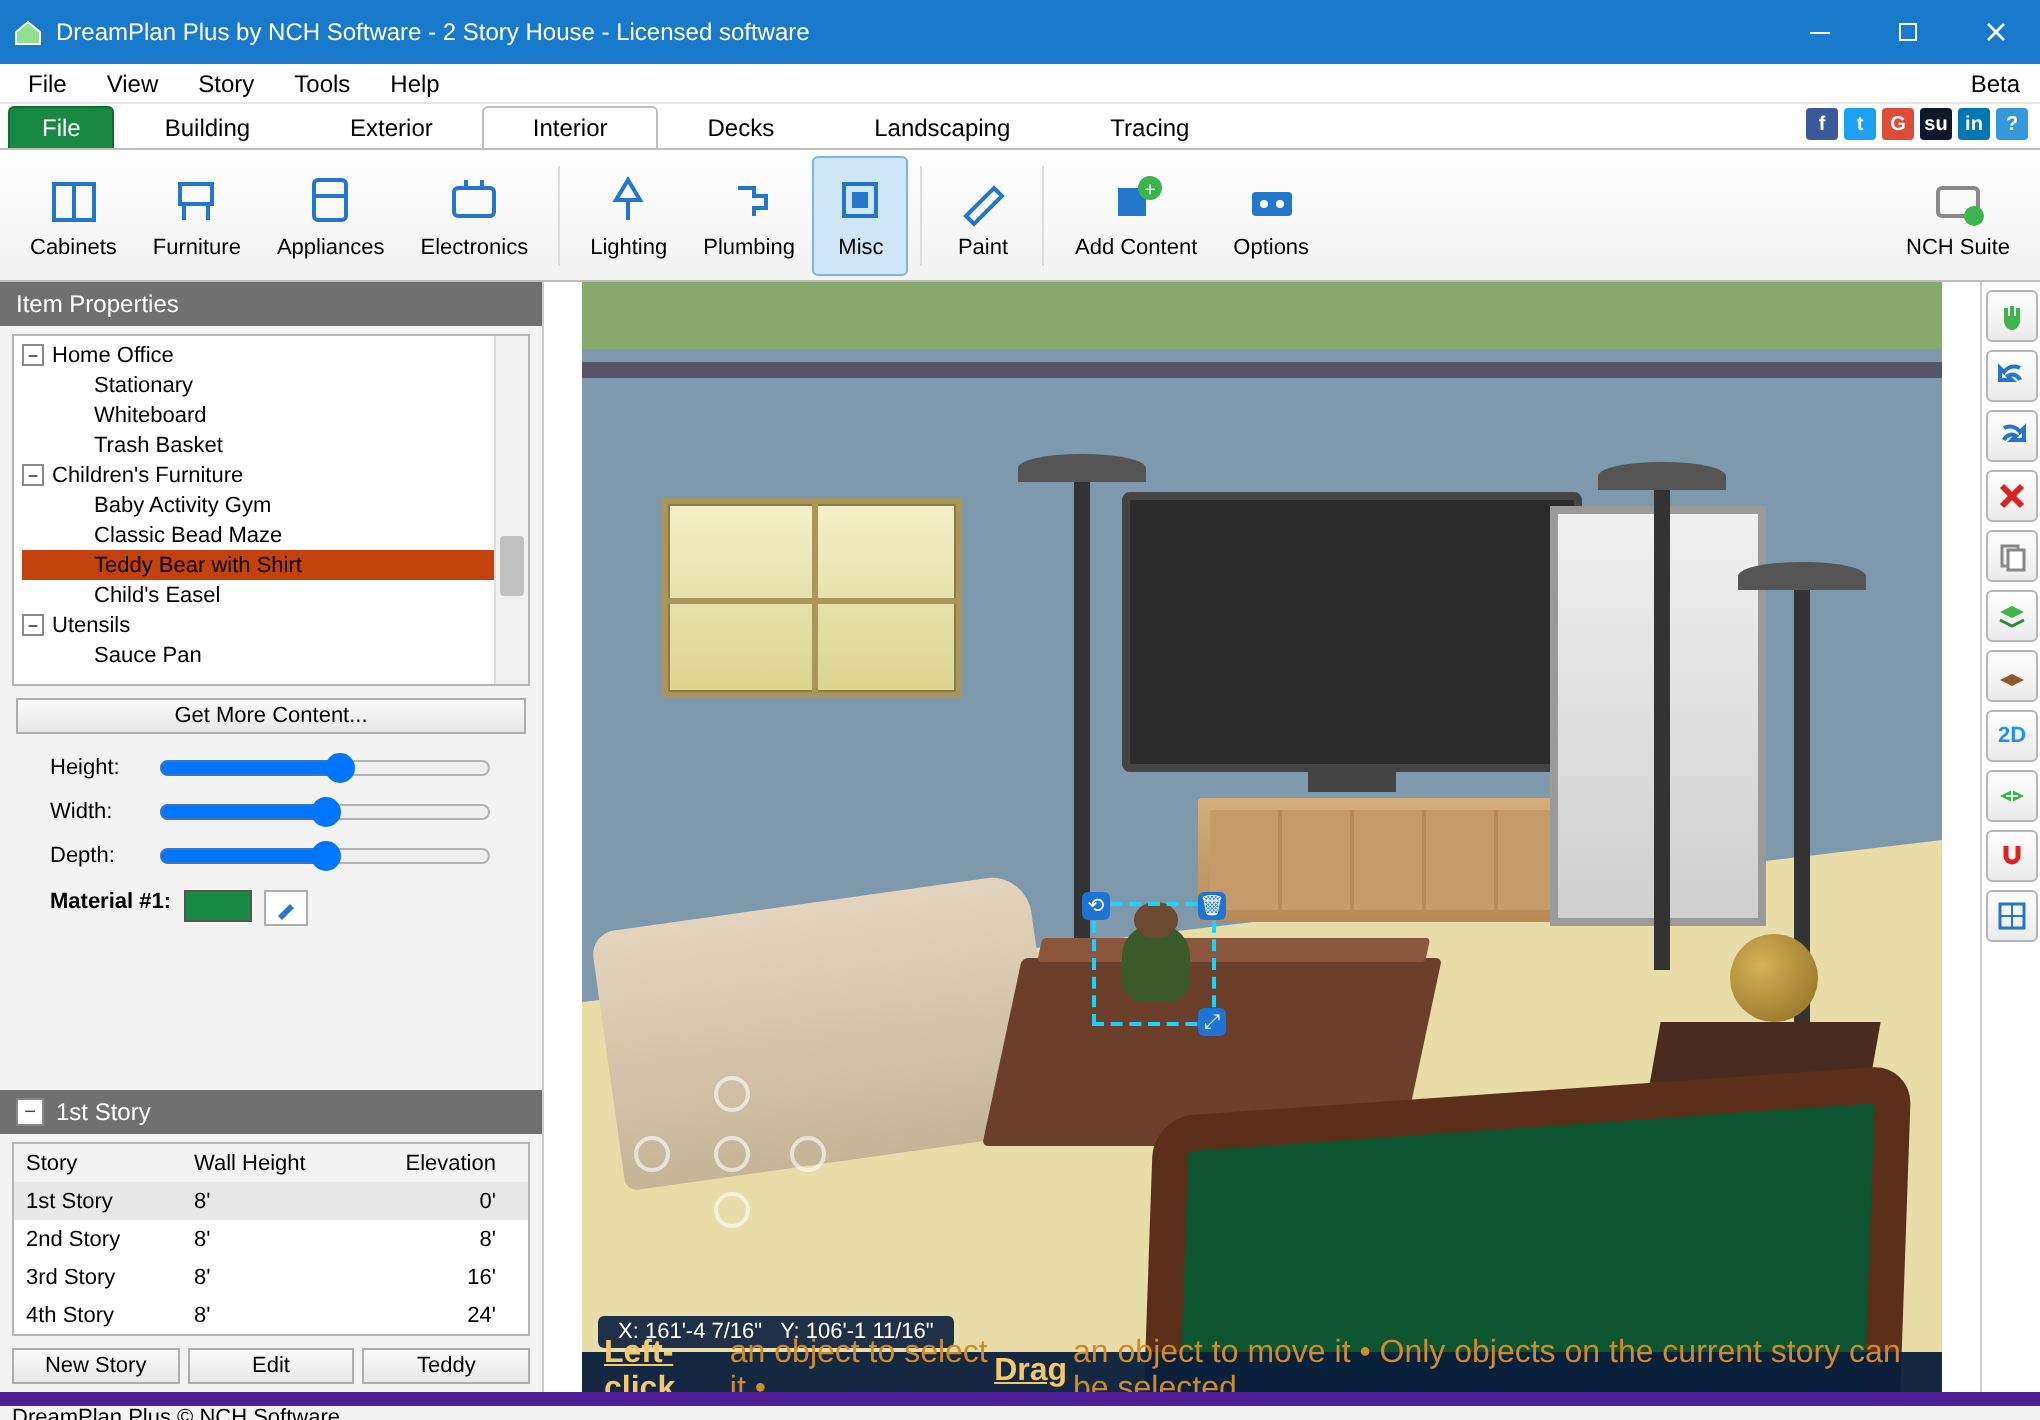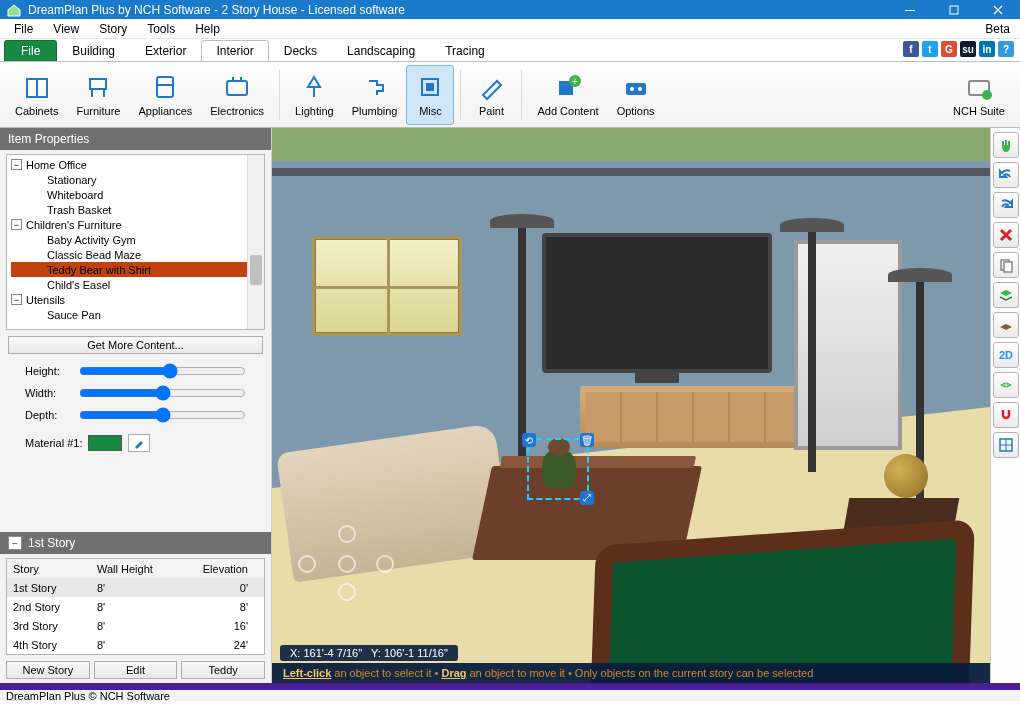--- a/index.html
+++ b/index.html
@@ -1,67 +1,67 @@
 <!DOCTYPE html>
 <html><head>
 <meta charset="utf-8">
 <style>
 * { box-sizing: border-box; margin: 0; padding: 0; font-family: "Segoe UI", Tahoma, sans-serif; }
 body { background: #fff; overflow: hidden; width: 1020px; height: 710px; }
 
 
-.titlebar { height: 19px; background: #1979ca; color: #fff; display: flex; align-items: center; font-size: 12px; }
+.titlebar { height: 32px; background: #1979ca; color: #fff; display: flex; align-items: center; font-size: 12px; }
 .titlebar .app-icon { width: 16px; height: 16px; margin: 0 6px; }
 .titlebar .title { flex: 1; }
 .winbtns { display: flex; height: 100%; }
 .winbtn { width: 44px; display: flex; align-items: center; justify-content: center; cursor: pointer; }
 
 
 .menubar { height: 20px; background: #fff; display: flex; align-items: center; font-size: 12px; border-bottom: 1px solid #e5e5e5; padding: 0 4px; }
 .menubar span { padding: 1px 10px; cursor: pointer; }
 .menubar .beta { margin-left: auto; padding-right: 6px; }
 
 
 .ribbon-tabs { height: 22px; display: flex; align-items: flex-end; font-size: 12px; padding: 0 4px; position: relative; }
-.rtab { padding: 3px 14px; cursor: pointer; border: 1px solid transparent; border-bottom: none; border-radius: 3px 3px 0 0; }
+.rtab { padding: 3px 24px; cursor: pointer; border: 1px solid transparent; border-bottom: none; border-radius: 3px 3px 0 0; }
 .rtab.file { background: #178942; color: #fff; border-color: #0f6b32; padding: 3px 16px; }
 .rtab.active { background: #fff; border-color: #bdbdbd; }
 .social { position: absolute; right: 6px; top: 2px; display: flex; gap: 3px; }
 .social .sicon { width: 16px; height: 16px; border-radius: 2px; display: flex; align-items: center; justify-content: center; color: #fff; font-size: 10px; font-weight: bold; cursor: pointer; }
 
 
 .toolbar { height: 67px; background: linear-gradient(#fdfdfd,#f3f3f3); border-top: 1px solid #bdbdbd; border-bottom: 1px solid #bdbdbd; display: flex; align-items: center; padding: 0 6px; }
 .tbtn { display: flex; flex-direction: column; align-items: center; justify-content: center; padding: 2px 8px; cursor: pointer; font-size: 11px; height: 60px; border: 1px solid transparent; border-radius: 3px; }
 .tbtn.active { background: #cfe6f9; border-color: #7ab8e8; }
 .tbtn .ticon { width: 30px; height: 30px; display: flex; align-items: center; justify-content: center; margin-bottom: 3px; }
 .tsep { width: 1px; height: 50px; background: #dcdcdc; margin: 0 6px; }
 .toolbar .spacer { flex: 1; }
 
 
-.body { display: flex; height: calc(710px - 28px - 20px - 22px - 67px - 18px); }
+.body { display: flex; height: calc(710px - 28px - 20px - 22px - 67px - 18px); gap: 19px; }
 
 
 .left { width: 272px; background: #f3f3f3; border-right: 1px solid #ccc; display: flex; flex-direction: column; font-size: 11px; }
 .panel-header { background: #707070; color: #fff; padding: 4px 8px; font-size: 12px; display: flex; align-items: center; }
 .panel-header .toggle { width: 14px; height: 14px; background: #fff; color: #444; margin-right: 6px; display: flex; align-items: center; justify-content: center; font-size: 10px; cursor: pointer; border: 1px solid #888; }
 .tree { background: #fff; border: 1px solid #b5b5b5; margin: 4px 6px 0; height: 176px; overflow: hidden; position: relative; }
 .tree-inner { padding: 2px 0 0 4px; }
 .tree-node { display: flex; align-items: center; height: 15px; cursor: pointer; }
 .tree-node .pm { width: 11px; height: 11px; border: 1px solid #888; display: flex; align-items: center; justify-content: center; font-size: 9px; margin-right: 4px; background: #fff; }
 .tree-node.child { padding-left: 36px; position: relative; }
 .tree-node.sel { background: #c2410c; }
 .tree-scroll { position: absolute; right: 0; top: 0; bottom: 0; width: 17px; background: #f0f0f0; border-left: 1px solid #ddd; }
 .tree-scroll .thumb { position: absolute; left: 2px; right: 2px; top: 100px; height: 30px; background: #c0c0c0; border-radius: 2px; }
 .getmore { margin: 6px 8px 4px; }
 .btn { background: linear-gradient(#fafafa,#e8e8e8); border: 1px solid #adadad; padding: 2px 0; font-size: 11px; cursor: pointer; text-align: center; }
 .props { padding: 2px 25px 4px; }
 .prop-row { display: flex; align-items: center; height: 22px; }
 .prop-row label { width: 54px; }
 .slider { flex: 1; }
-.mat-row { display: flex; align-items: center; height: 22px; gap: 6px; }
+.mat-row { display: flex; height: 22px; gap: 6px; font-weight: bold; }
 .mat-row .swatch { width: 34px; height: 16px; background: #178942; border: 1px solid #555; cursor: pointer; }
 .mat-row .dropper { width: 22px; height: 18px; background: #fff; border: 1px solid #adadad; display: flex; align-items: center; justify-content: center; cursor: pointer; }
 
 .story-panel { margin-top: auto; display: flex; flex-direction: column; }
 .story-table { background: #fff; border: 1px solid #b5b5b5; margin: 4px 6px 0; font-size: 11px; }
 .story-table .srow { display: flex; height: 19px; align-items: center; }
 .story-table .srow.head { background: #f3f3f3; font-weight: 400; }
 .story-table .srow.sel { background: #e8e8e8; }
 .story-table .c1 { width: 90px; padding-left: 6px; }
 .story-table .c2 { width: 80px; padding-right: 14px; }
@@ -102,21 +102,21 @@
 .selbox .tl { left:-7px; top:-7px; } .selbox .tr { right:-7px; top:-7px; } .selbox .br { right:-7px; bottom:-7px; }
 .bear { position:absolute; left: 270px; top: 282px; width: 34px; height: 38px; background:#3b5a2a; border-radius: 40% 40% 30% 30%; }
 .bear::before { content:""; position:absolute; left:6px; top:-12px; width:22px; height:18px; background:#6b4a30; border-radius:50%; }
 
 
 .gizmo { position:absolute; left: 26px; bottom: 78px; width: 96px; height: 80px; opacity: .6; }
 .gizmo .node { position:absolute; width:18px; height:18px; border:2px solid #fff; border-radius:50%; }
 
 
 .coord { position:absolute; left: 8px; bottom: 22px; background: rgba(10,30,60,.9); color:#fff; font-size:11px; padding: 2px 10px; border-radius: 3px; }
-.hint { position:absolute; left:0; right:0; bottom:0; height:20px; background: rgba(10,30,60,.95); color:#d08a2e; font-size:11px; display:flex; align-items:center; padding: 0 8px; }
+.hint { position:absolute; left:0; right:0; bottom:0; height:20px; background: rgba(10,30,60,.95); color:#d08a2e; font-size:16px; display:flex; align-items:center; padding: 0 8px; }
 .hint b { color:#f5c76b; font-weight:600; text-decoration:underline; margin: 0 3px; }
 
 
 .rtools { width: 30px; background: #fefefe; border-left: 1px solid #ccc; display:flex; flex-direction:column; gap:4px; padding:4px 2px; }
 .rt { width:26px; height:26px; background:linear-gradient(#fff,#eaeaea); border:1px solid #b5b5b5; border-radius:3px; display:flex; align-items:center; justify-content:center; cursor:pointer; }
 
 
 .footer { height: 18px; background: #f3f3f3; border-top: 7px solid #4c1d95; font-size: 11px; display:flex; align-items:center; padding: 0 6px; }
 
 svg { display:block; }

